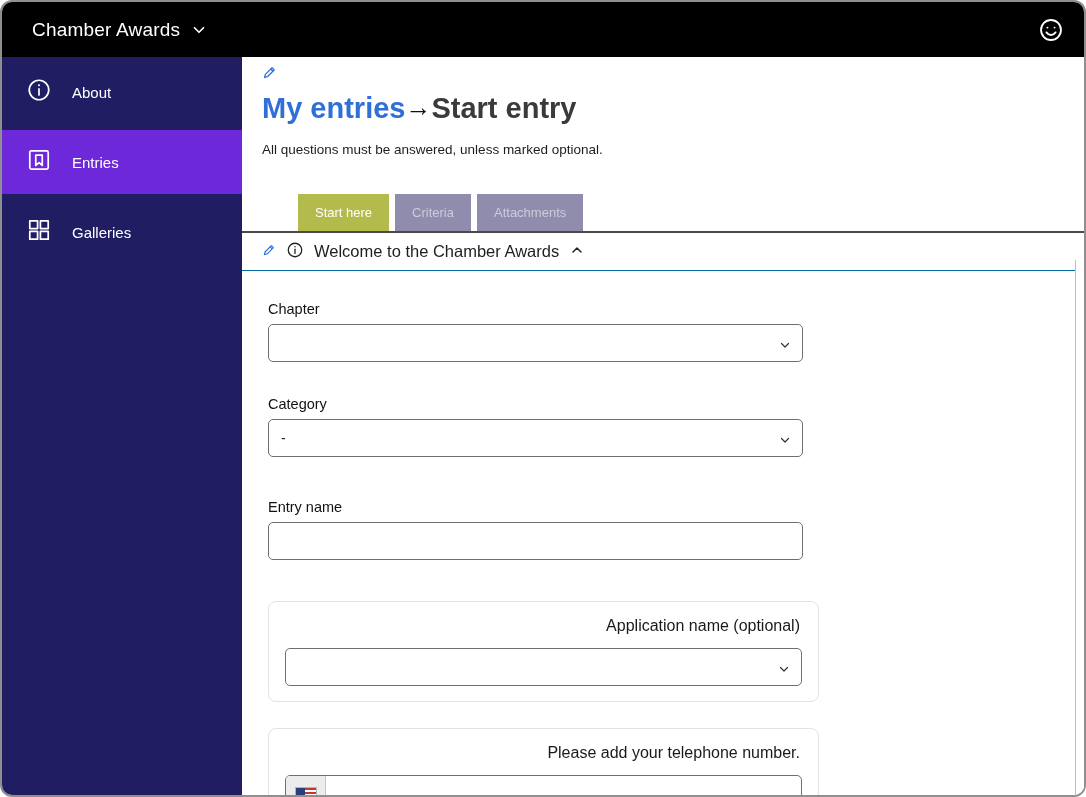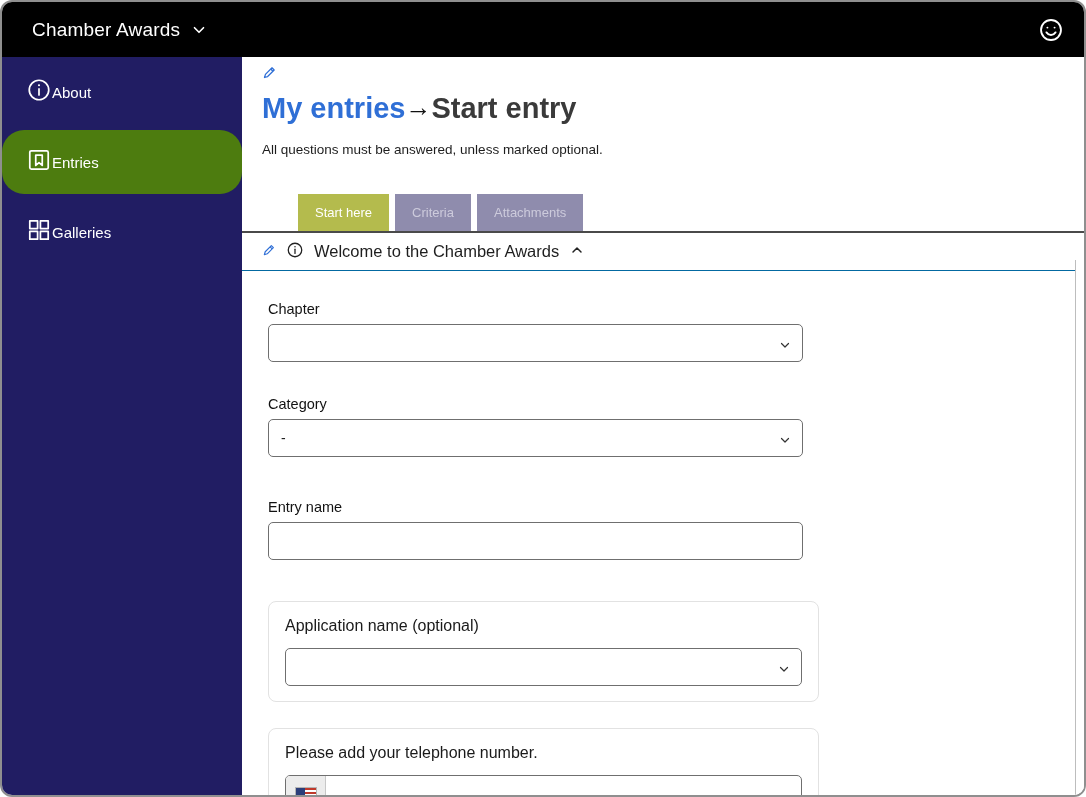--- a/index.html
+++ b/index.html
@@ -22,23 +22,23 @@
   .topbar svg { display: block; }
   .smiley-btn { background: none; border: none; cursor: pointer; padding: 2px; }
 
   
   .sidebar {
     position: absolute; top: 55px; left: 0; bottom: 0; width: 240px;
     background: #211d63; padding-top: 3px;
   }
   .side-item {
     height: 64px; margin-bottom: 6px; display: flex; align-items: center;
-    padding-left: 24px; color: #fff; cursor: pointer;
-  }
-  .side-item.active { background: #4d7c0f; border-radius: 22px; }
+    padding-left: 24px; gap: 20px; color: #fff; cursor: pointer;
+  }
+  .side-item.active { background: #6d28d9; }
   .side-label { font-size: 15px; }
 
   
   .main { position: absolute; top: 55px; left: 240px; right: 0; bottom: 0; background: #fff; }
 
   .main-header { padding: 8px 0 0 20px; }
   .edit-row { height: 18px; }
   .page-title { margin-top: 9px; font-size: 29px; font-weight: 700; color: #3a3a3a; display: flex; align-items: flex-start; gap: 0; }
   .page-title a { color: #2f6fd6; text-decoration: none; cursor: pointer; }
   .bc-arrow { color: #111; font-size: 26px; }
@@ -70,21 +70,21 @@
   }
   .textinput { cursor: text; padding-right: 12px; }
   .selectbox .chev { position: absolute; right: 11px; top: 13px; }
 
   .fld-chapter { margin-bottom: 34px; }
   .fld-category { margin-bottom: 42px; }
   .fld-entryname { margin-bottom: 41px; }
 
   .card {
     width: 551px; border: 1px solid #e2e2e2; border-radius: 8px; background: #fff;
-    padding: 15px 18px 15px 16px; margin-bottom: 26px;
+    padding: 15px 18px 15px 16px; margin-bottom: 26px; text-align: right;
   }
   .card .f-label { font-size: 16px; margin-bottom: 13px; color: #1a1a1a; }
   .card .selectbox, .card .phone { width: 517px; }
 
   .phone {
     height: 38px; border: 1px solid #6f6f6f; border-radius: 5px; background: #fff;
     display: flex; align-items: stretch; overflow: hidden;
   }
   .flag-box {
     width: 40px; background: #ececec; border-right: 1px solid #c7c7c7;

